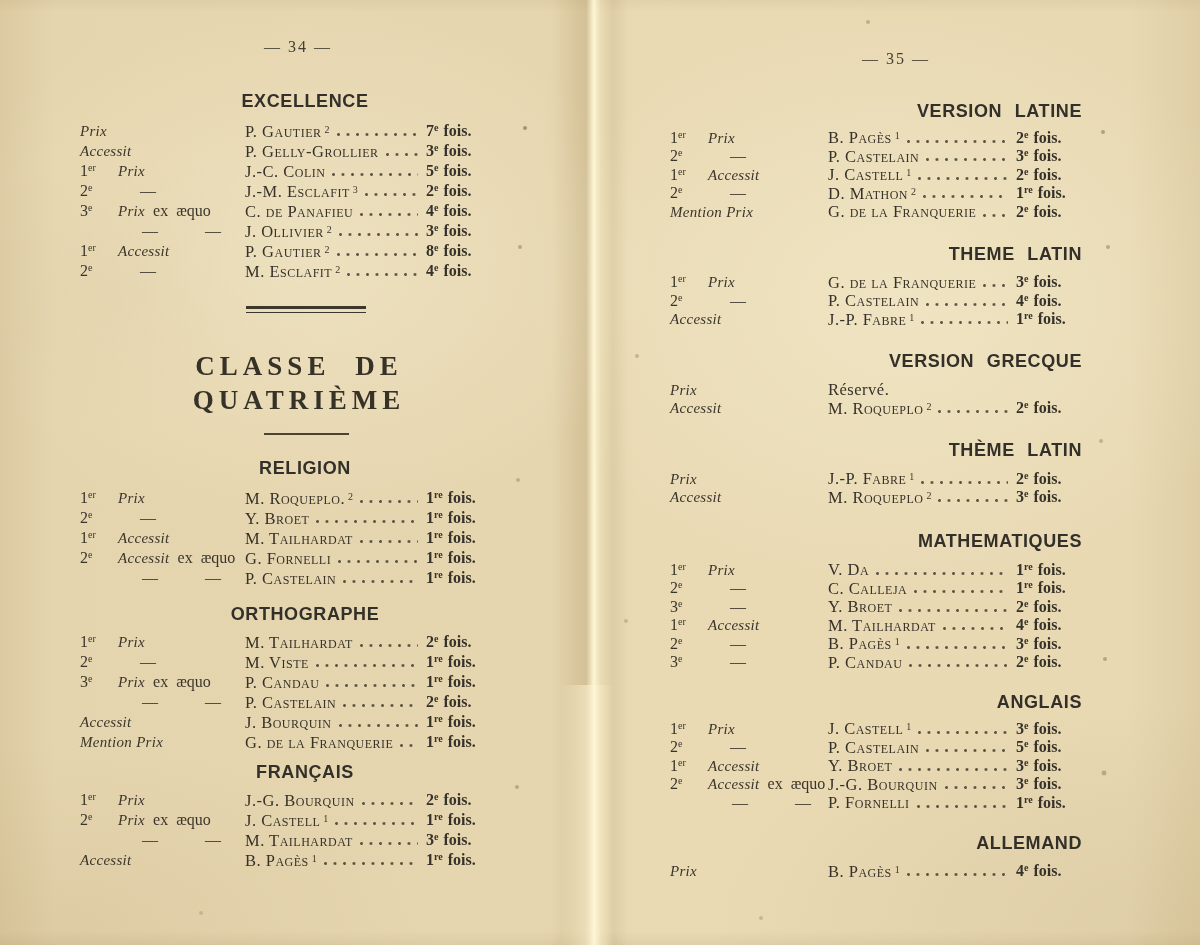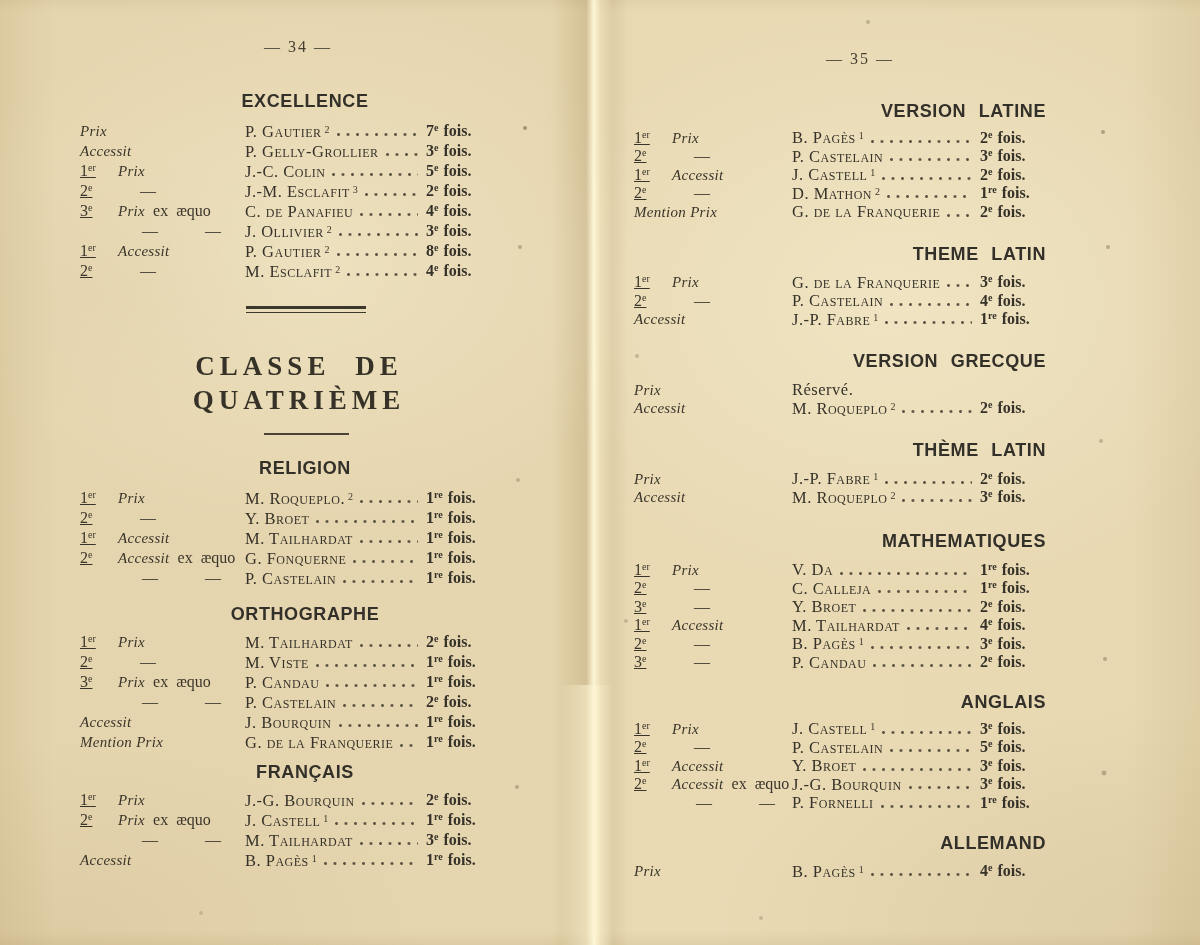--- a/index.html
+++ b/index.html
@@ -34,21 +34,21 @@
       524px 127px 0 1px rgba(80,65,40,.45), 519px 246px 0 1px rgba(80,65,40,.32),
       1102px 131px 0 1px rgba(80,65,40,.38), 1107px 246px 0 1px rgba(80,65,40,.33),
       1100px 440px 0 1px rgba(80,65,40,.28), 1104px 658px 0 1px rgba(80,65,40,.33),
       1103px 772px 0 1.5px rgba(80,65,40,.3), 867px 21px 0 1px rgba(80,65,40,.28),
       516px 786px 0 1px rgba(80,65,40,.3), 517px 479px 0 1px rgba(80,65,40,.26),
       760px 917px 0 1px rgba(80,65,40,.22), 200px 912px 0 1px rgba(80,65,40,.18),
       636px 355px 0 1px rgba(80,65,40,.25), 625px 620px 0 1px rgba(80,65,40,.22);
   }
   .page{position:absolute;top:0;}
   .page-left{left:80px;top:38px;width:412px;}
-  .page-right{left:634px;top:50px;width:412px;}
+  .page-right{left:670px;top:50px;width:412px;}
   .page-number{text-align:center;font-size:16px;letter-spacing:2px;color:#433e31;}
   .page-left .page-number{padding-left:24px;}
   .page-right .page-number{padding-left:40px;}
 
   .section-title{
     font-family:"Liberation Sans","DejaVu Sans",sans-serif;font-weight:700;font-size:18px;
     letter-spacing:.6px;word-spacing:7px;text-align:center;color:#33302a;line-height:22px;
   }
   .page-left .section-title{padding-left:38px;}
   .page-right .section-title{padding-left:42px;text-align:right;}
@@ -71,21 +71,21 @@
   .page-right .blk6 .section-title{margin:20px 0 8px;}
 
   .prize-row{display:flex;align-items:flex-end;}
   .page-left  .prize-row{height:20px;}
   .page-right .prize-row{height:18.5px;}
   .prize-row span{line-height:1.05;}
 
   .cell-label{flex:none;display:flex;align-items:flex-end;}
   .page-left  .cell-label{width:165px;}
   .page-right .cell-label{width:158px;}
-  .ord{display:inline-block;width:38px;flex:none;font-size:16px;text-decoration:underline;}
+  .ord{display:inline-block;width:38px;flex:none;font-size:16px;}
   .sup{font-size:10px;position:relative;top:-5px;letter-spacing:0;}
   .label-it{font-style:italic;font-size:15px;letter-spacing:.3px;}
   .suffix{margin-left:8px;font-size:16px;word-spacing:4px;}
   .dash{font-size:16px;}
   .dash-ord{margin-left:62px;}
   .dash-label{margin-left:22px;}
   .dash-label.after-dash{margin-left:47px;}
 
   .name{flex:none;font-variant:small-caps;font-variant-caps:small-caps;font-size:16.5px;letter-spacing:.5px;color:#36322a;}
   .name.plain{font-variant:normal;font-variant-caps:normal;}
@@ -231,21 +231,21 @@
           <span class="name">M. Tailhardat</span>
           <span class="leader"></span>
           <span class="times"><span class="times-num">1</span><span class="sup times-sup">re</span><span class="fois">fois.</span></span>
         </div>
         <div class="prize-row">
           <span class="cell-label">
             <span class="ord"><span class="ord-num">2</span><span class="sup ord-sup">e</span></span>
             <span class="label-it">Accessit</span>
             <span class="suffix">ex æquo</span>
           </span>
-          <span class="name">G. Fonquerne</span>
+          <span class="name">G. Fornelli</span>
           <span class="leader"></span>
           <span class="times"><span class="times-num">1</span><span class="sup times-sup">re</span><span class="fois">fois.</span></span>
         </div>
         <div class="prize-row">
           <span class="cell-label">
             <span class="dash dash-ord">—</span>
             <span class="dash dash-label after-dash">—</span>
           </span>
           <span class="name">P. Castelain</span>
           <span class="leader"></span>

